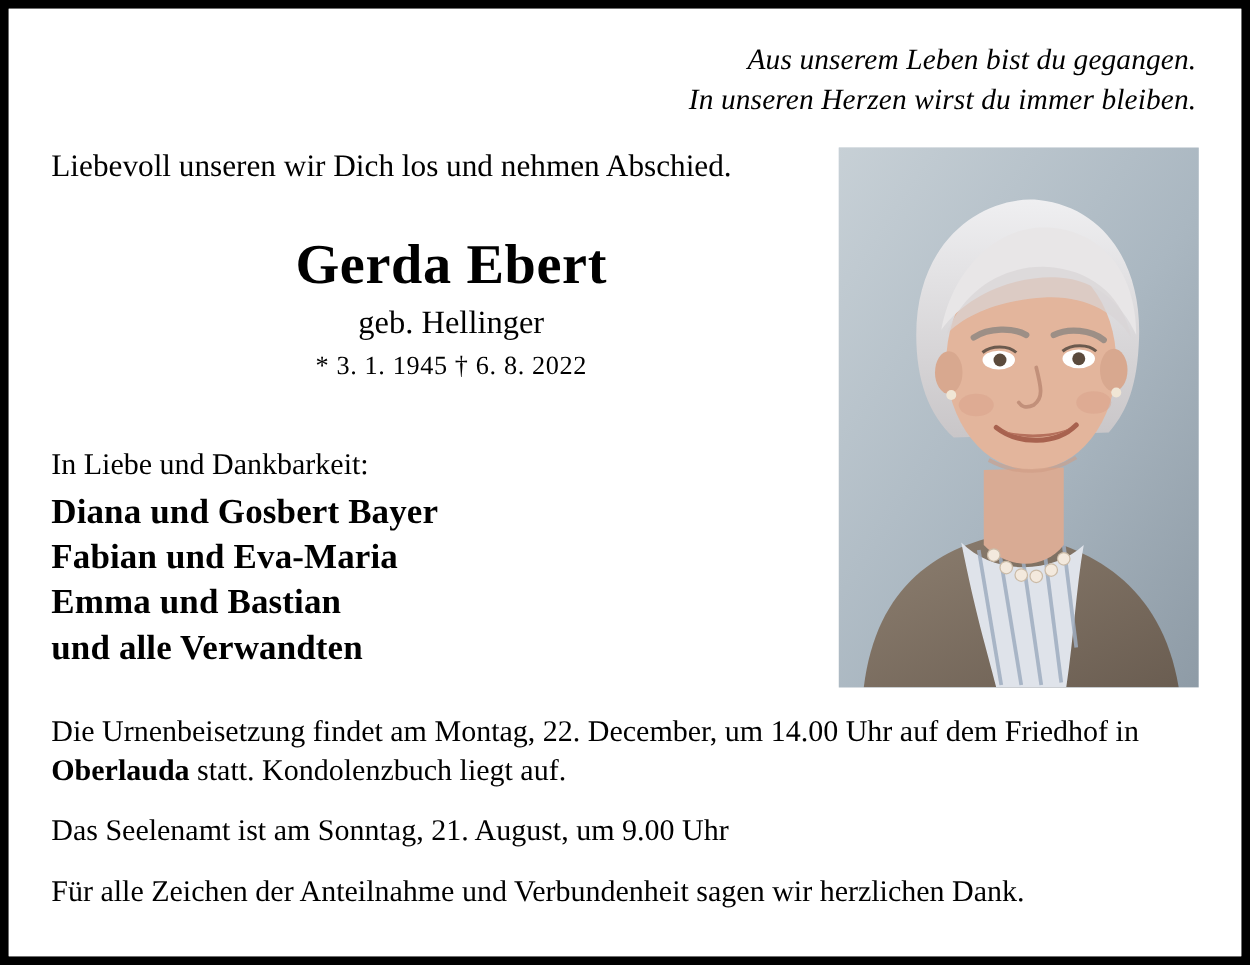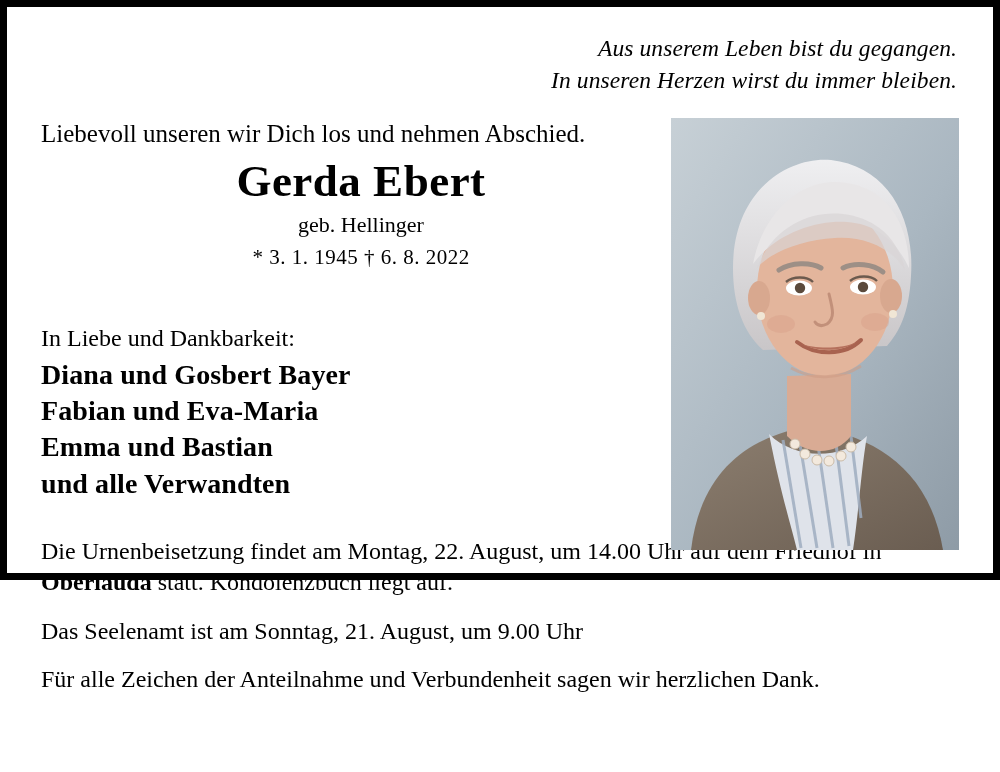--- a/index.html
+++ b/index.html
@@ -11,21 +11,21 @@
     width: 1000px;
     height: 772px;
     font-family: "Liberation Serif", serif;
     color: #000000;
     overflow: hidden;
   }
   .obituary {
     position: relative;
     box-sizing: border-box;
     width: 1000px;
-    height: 580px;
+    height: 772px;
     background: #ffffff;
     border: 7px solid #000000;
     padding: 0;
   }
   .inner {
     position: relative;
     box-sizing: border-box;
     width: 100%;
     height: 100%;
     background: #ffffff;
@@ -51,31 +51,31 @@
 
   .lead {
     font-size: 25px;
     line-height: 1.25;
     margin: 0 0 6px 0;
   }
 
   .name-block {
     width: 640px;
     text-align: center;
-    margin-top: 8px;
+    margin-top: 38px;
   }
   .deceased-name {
     font-size: 45px;
     font-weight: bold;
     letter-spacing: 0.5px;
     line-height: 1.05;
     margin: 0;
   }
   .maiden-name {
-    font-size: 22px;
+    font-size: 26px;
     margin-top: 7px;
     line-height: 1.2;
   }
   .dates {
     font-size: 21px;
     margin-top: 7px;
     line-height: 1.2;
     letter-spacing: 0.5px;
   }
 
@@ -221,19 +221,19 @@
       <div class="mourners">
         <p class="mourners-intro">In Liebe und Dankbarkeit:</p>
         <p class="mourner">Diana und Gosbert Bayer</p>
         <p class="mourner">Fabian und Eva-Maria</p>
         <p class="mourner">Emma und Bastian</p>
         <p class="mourner">und alle Verwandten</p>
       </div>
     </div>
 
     <div class="footer">
-      <p><span>Die Urnenbeisetzung findet am Montag, 22. August, um 14.00 Uhr auf dem Friedhof in </span><b>Oberlauda</b><span> statt. Kondolenzbuch liegt auf.</span></p>
+      <p><span>Die Urnenbeisetzung findet am Montag, 22. December, um 14.00 Uhr auf dem Friedhof in </span><b>Oberlauda</b><span> statt. Kondolenzbuch liegt auf.</span></p>
       <p>Das Seelenamt ist am Sonntag, 21. August, um 9.00 Uhr</p>
       <p>Für alle Zeichen der Anteilnahme und Verbundenheit sagen wir herzlichen Dank.</p>
     </div>
 
   </div>
 </div>
 
 </body></html>

